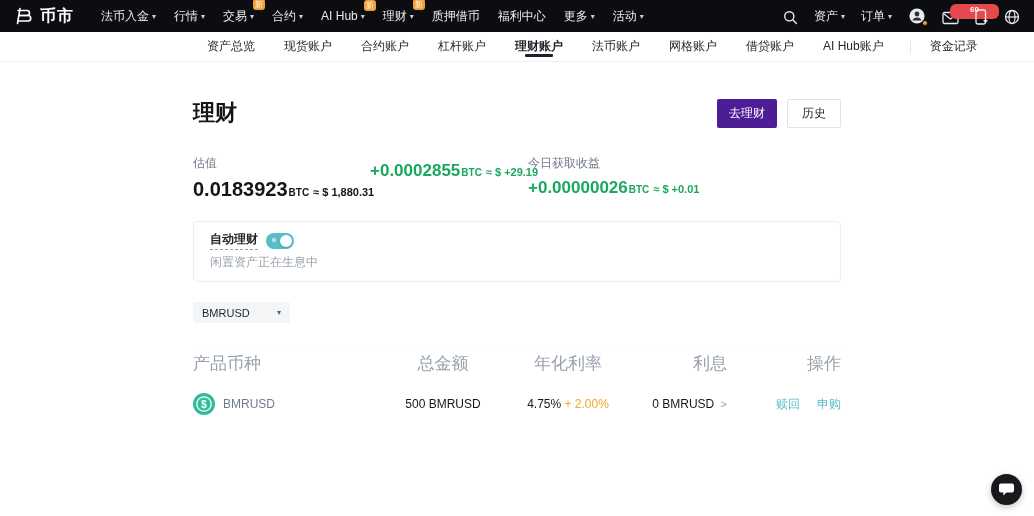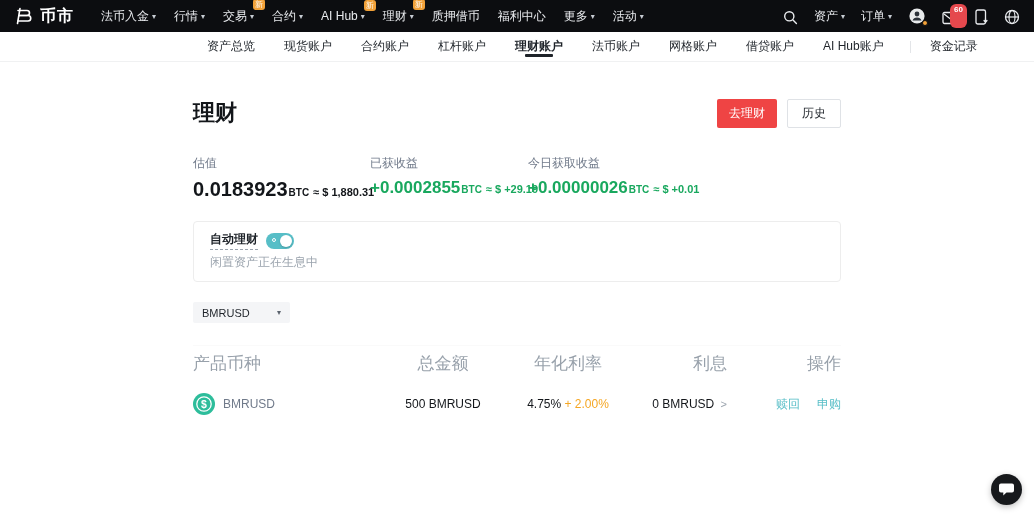--- a/index.html
+++ b/index.html
@@ -12,40 +12,40 @@
   .brand-name { color:#fff; font-size:16px; font-weight:bold; letter-spacing:1px; }
   .nav-items { display:flex; align-items:center; }
   .nav-item { position:relative; display:flex; align-items:center; gap:3px; color:#eaecef;
     font-size:12px; margin:0 9px; cursor:pointer; white-space:nowrap; }
   .caret { font-size:8px; color:#c7ccd3; }
   .new-badge { position:absolute; top:-9px; right:-11px; background:#f2a138; color:#fff;
     font-size:8px; line-height:11px; padding:0 2px; border-radius:3px; height:11px; min-width:11px; text-align:center; }
   .topnav-right { margin-left:auto; display:flex; align-items:flex-end; gap:16px; }
   .icon-btn { position:relative; display:flex; align-items:center; cursor:pointer; }
   .mail-badge { position:absolute; top:-7px; left:8px; background:#e5484d; color:#fff; font-size:8px;
-    line-height:11px; height:24px; padding:0 4px; border-radius:6px; font-weight:bold; }
+    line-height:11px; height:15px; padding:0 20px; border-radius:6px; font-weight:bold; }
   .avatar-dot { position:absolute; bottom:-1px; right:-2px; width:6px; height:6px; border-radius:50%;
     background:#f2a138; border:1px solid #0c0d10; }
 
   
   .subnav { height:30px; background:#fff; border-bottom:1px solid #f0f1f2; display:flex;
     align-items:center; padding-left:200px; }
   .subtab { position:relative; height:20px; display:flex; align-items:center; font-size:12px;
     color:#1e2329; margin-right:15px; padding:0 7px; cursor:pointer; white-space:nowrap; }
   .subtab.active { font-weight:bold; }
   .tab-underline { position:absolute; bottom:0; left:50%; transform:translateX(-50%); width:28px;
     height:3px; background:#1e2329; border-radius:1px; }
   .subnav-divider { width:1px; height:12px; background:#e3e5e8; margin:0 12px 0 4px; }
 
   
   .content { padding:36px 193px 0 193px; }
   .title-row { display:flex; align-items:center; justify-content:space-between; }
   .page-title { font-size:22px; font-weight:bold; color:#13161a; }
   .title-actions { display:flex; gap:10px; }
-  .btn-primary { background:#ef4444; color:#fff; border:none; font-size:12px; padding:5px 12px;
+  .btn-primary { background:#4c1d95; color:#fff; border:none; font-size:12px; padding:5px 12px;
     border-radius:2px; cursor:pointer; }
   .btn-secondary { background:#fff; color:#1e2329; border:1px solid #dfe2e6; font-size:12px;
     padding:5px 14px; border-radius:2px; cursor:pointer; }
 
   .stats-row { display:flex; margin-top:27px; }
   .stat { }
   .stat:nth-child(1){ width:177px; } .stat:nth-child(2){ width:158px; }
   .stat-label { font-size:12px; color:#707a8a; }
   .stat-value-line { display:flex; align-items:baseline; margin-top:6px; white-space:nowrap; }
   .stat-value { font-size:20px; font-weight:bold; color:#13161a; }
@@ -243,21 +243,20 @@
   <div class="stats-row">
     <div class="stat">
       <div class="stat-label">估值</div>
       <div class="stat-value-line">
         <span class="stat-value">0.0183923</span>
         <span class="stat-unit">BTC</span>
         <span class="stat-approx">≈ $ 1,880.31</span>
       </div>
     </div>
     <div class="stat green">
-      <div class="stat-label">已获收益</div>
       <div class="stat-value-line">
         <span class="stat-value">+0.0002855</span>
         <span class="stat-unit">BTC</span>
         <span class="stat-approx">≈ $ +29.19</span>
       </div>
     </div>
     <div class="stat green">
       <div class="stat-label">今日获取收益</div>
       <div class="stat-value-line">
         <span class="stat-value">+0.00000026</span>

